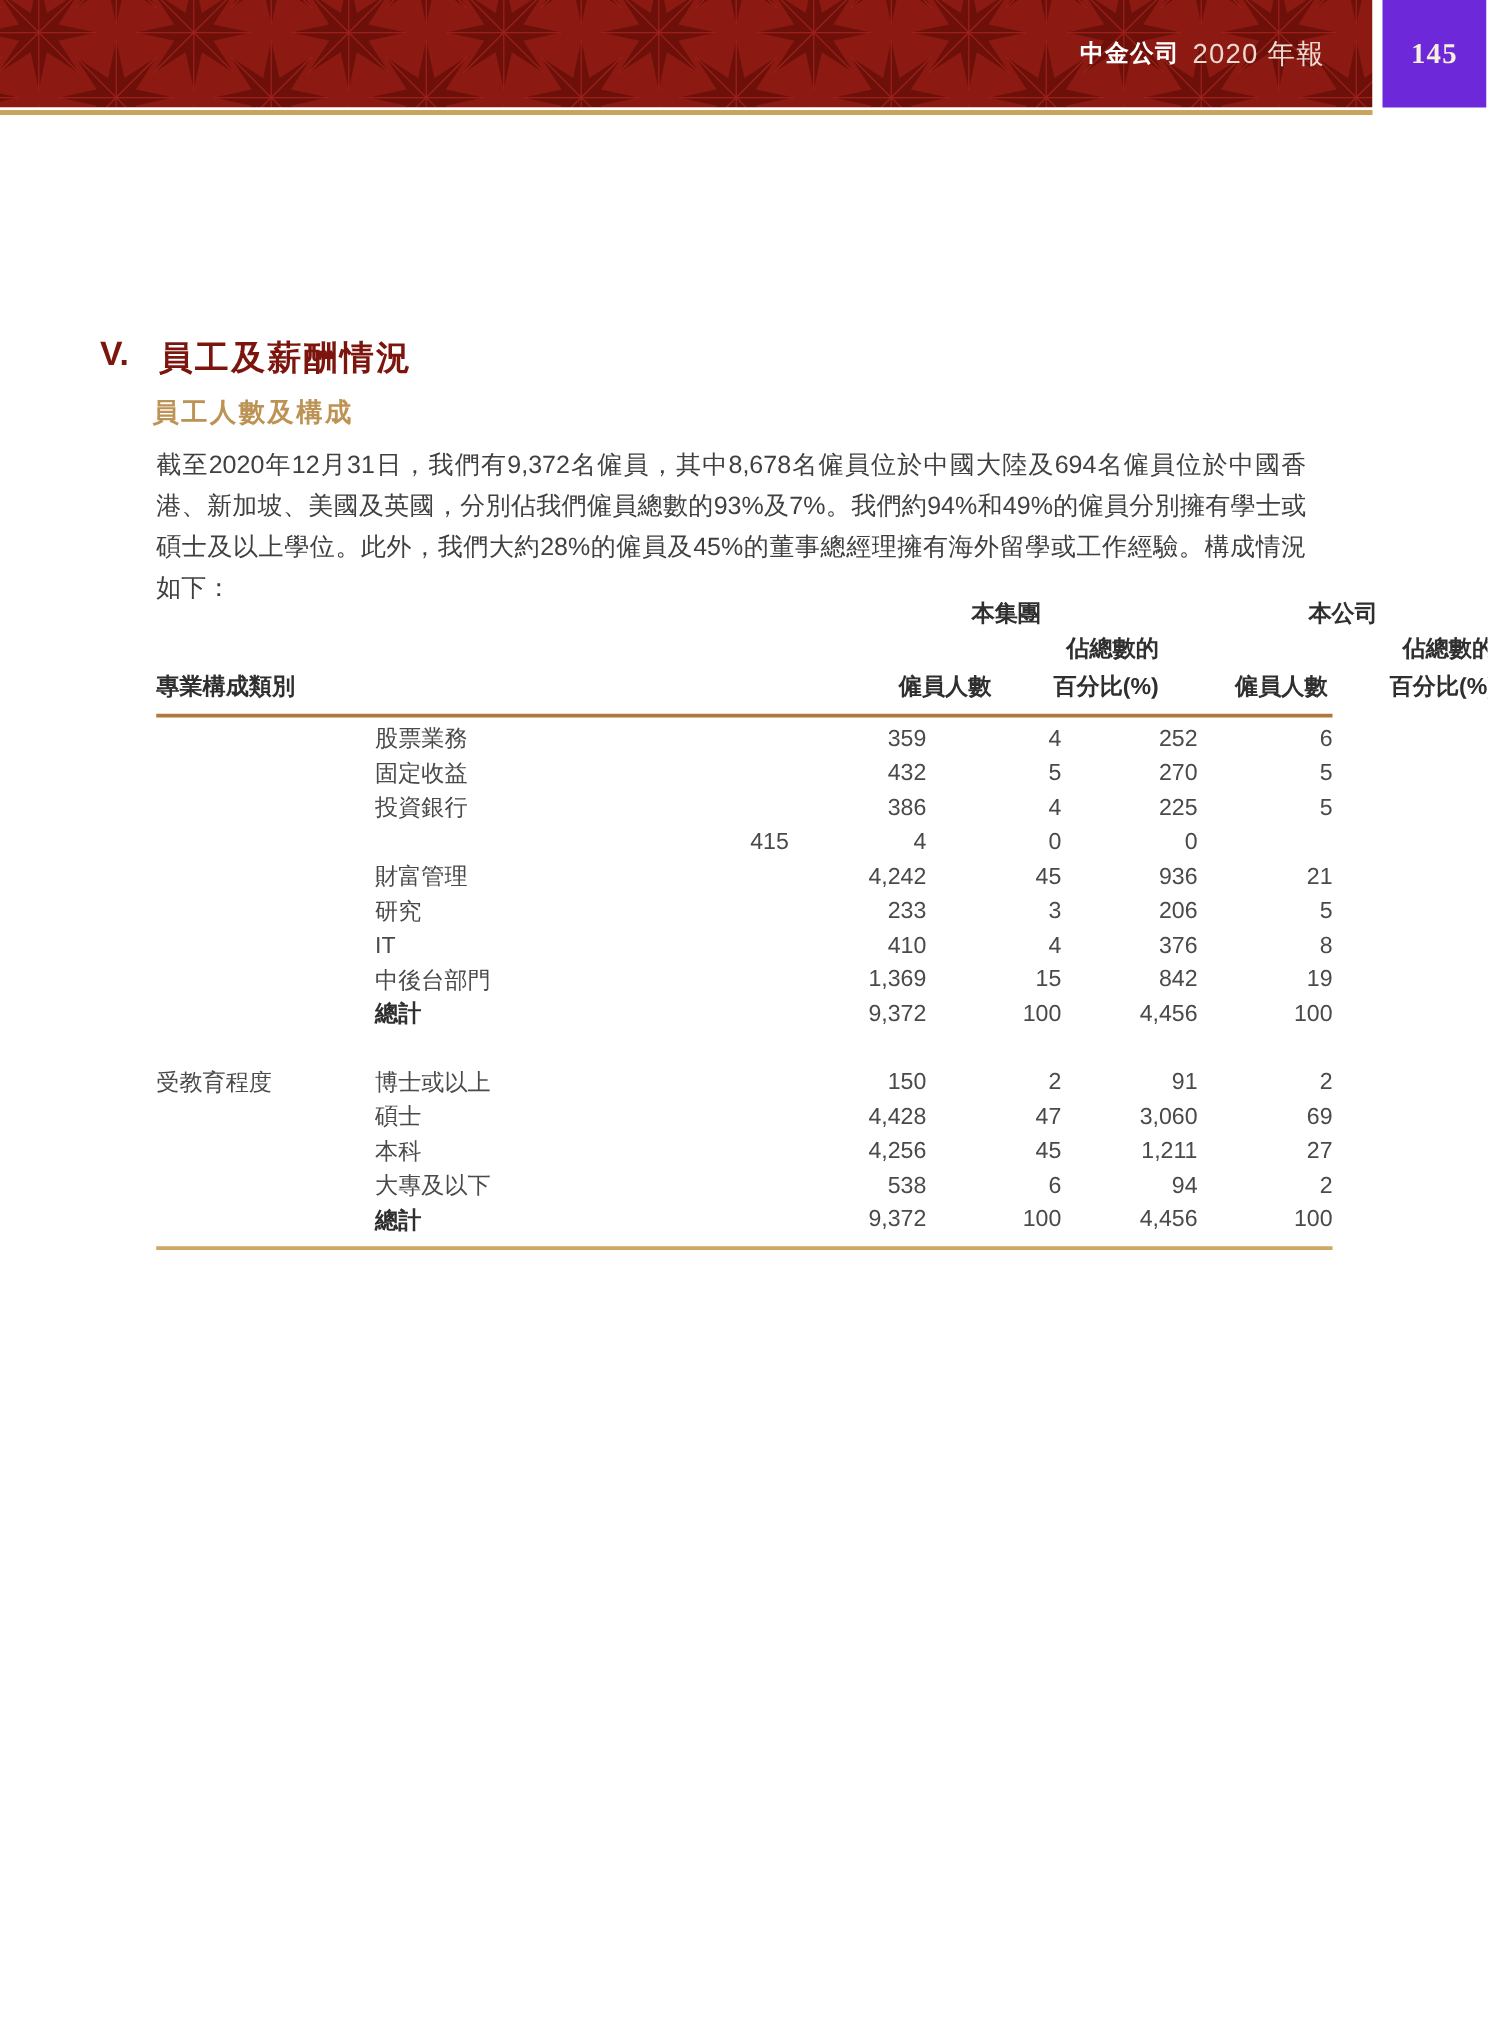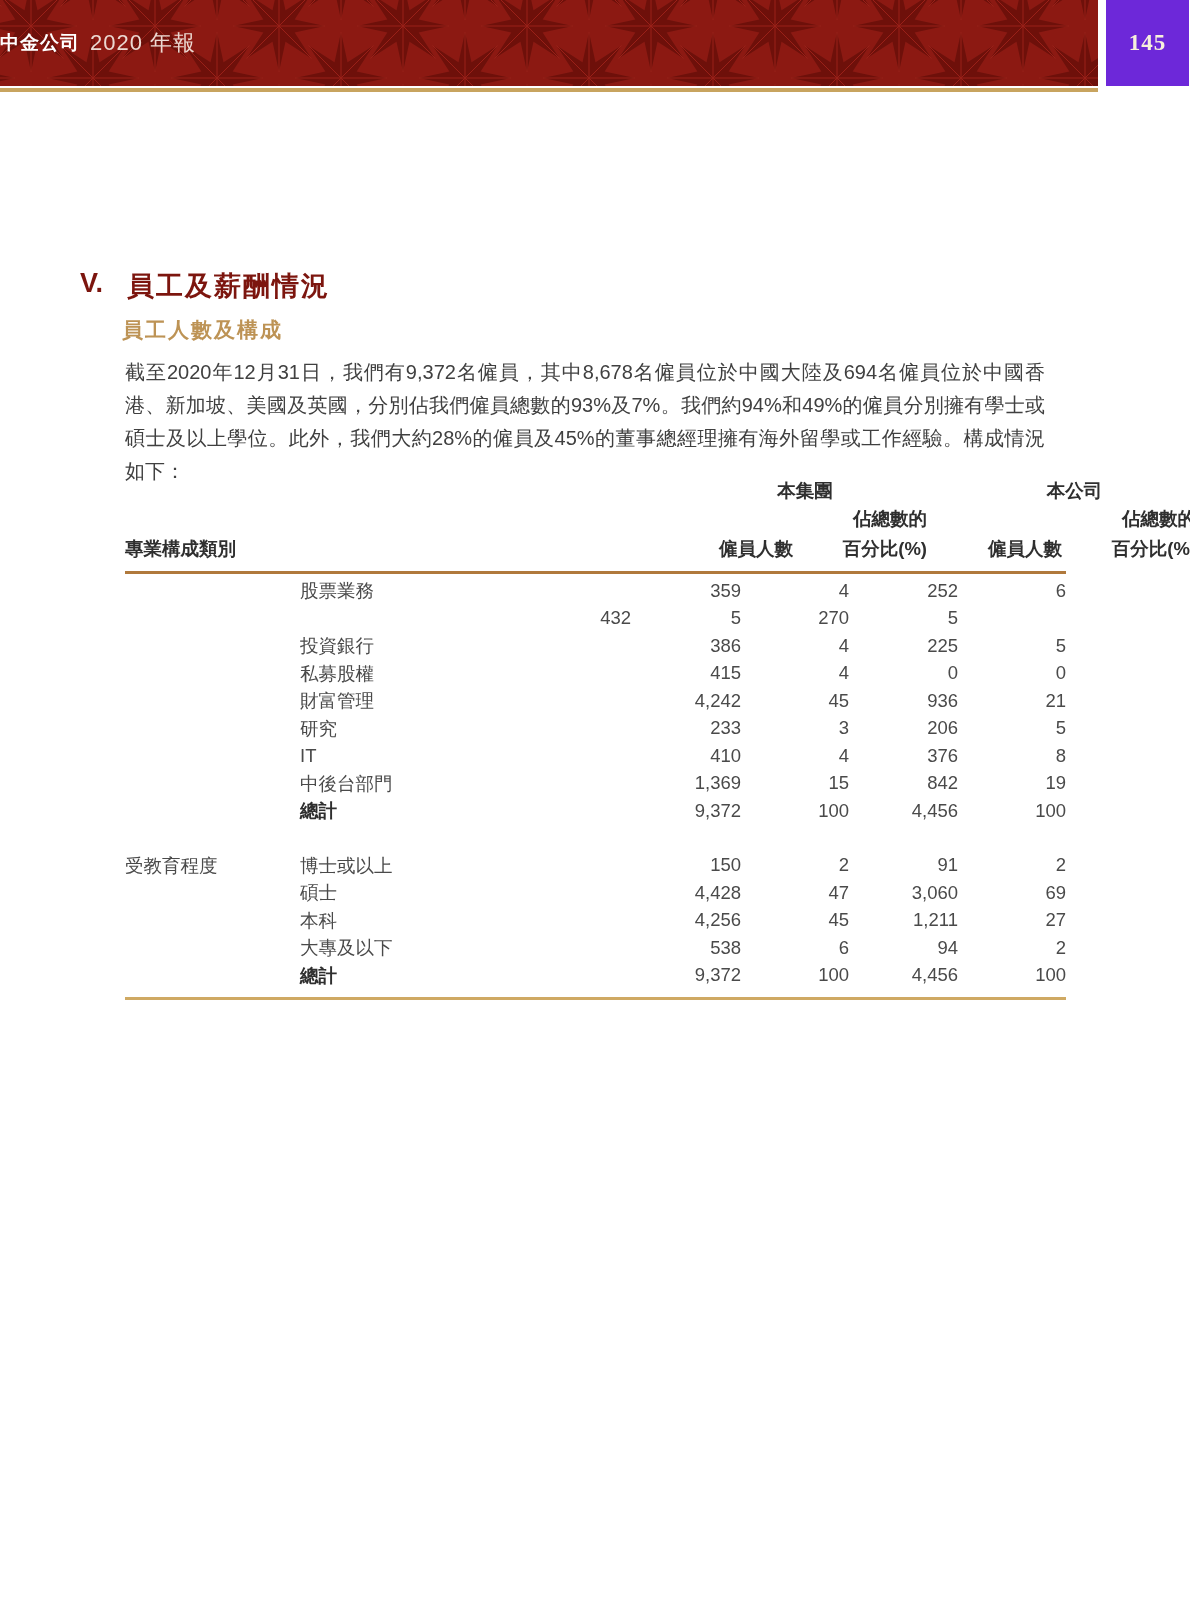--- a/index.html
+++ b/index.html
@@ -6,21 +6,21 @@
   html,body { background:#ffffff; }
   body {
     width:1190px; height:1615px; position:relative; overflow:hidden;
     font-family:"Liberation Sans", sans-serif; color:#3e3e3e;
   }
 
   
   .band { position:absolute; left:0; top:0; width:1098px; height:86px; overflow:hidden; }
   .band-text {
     position:absolute; top:0; left:0; width:1098px; height:86px;
-    display:flex; align-items:center; 
+    display:flex; align-items:center; justify-content:flex-end;
     padding-right:38px; gap:10px; z-index:2;
   }
   .band-company { color:#ffffff; font-weight:700; font-size:19px; letter-spacing:1px; }
   .band-report  { color:#ecd9d2; font-weight:400; font-size:22px; letter-spacing:1px; }
   .band-rule { position:absolute; left:0; top:88px; width:1098px; height:4px; background:#c8a45f; }
   .page-box {
     position:absolute; left:1106px; top:0; width:83px; height:86px;
     background:#6d28d9; display:flex; align-items:center; justify-content:center;
   }
   .page-num { color:#f7f0dc; font-family:"Liberation Serif", serif; font-weight:700; font-size:23px; letter-spacing:1px; }
@@ -131,36 +131,36 @@
   <div class="tr">
     <div class="c1"></div>
     <div class="c2">股票業務</div>
     <div class="c3">359</div>
     <div class="c4">4</div>
     <div class="c5">252</div>
     <div class="c6">6</div>
   </div>
   <div class="tr">
     <div class="c1"></div>
+    <div class="c2">固定收益</div>
     <div class="c3">432</div>
     <div class="c4">5</div>
     <div class="c5">270</div>
     <div class="c6">5</div>
   </div>
   <div class="tr">
     <div class="c1"></div>
     <div class="c2">投資銀行</div>
     <div class="c3">386</div>
     <div class="c4">4</div>
     <div class="c5">225</div>
     <div class="c6">5</div>
   </div>
   <div class="tr">
     <div class="c1"></div>
-    <div class="c2">私募股權</div>
     <div class="c3">415</div>
     <div class="c4">4</div>
     <div class="c5">0</div>
     <div class="c6">0</div>
   </div>
   <div class="tr">
     <div class="c1"></div>
     <div class="c2">財富管理</div>
     <div class="c3">4,242</div>
     <div class="c4">45</div>

